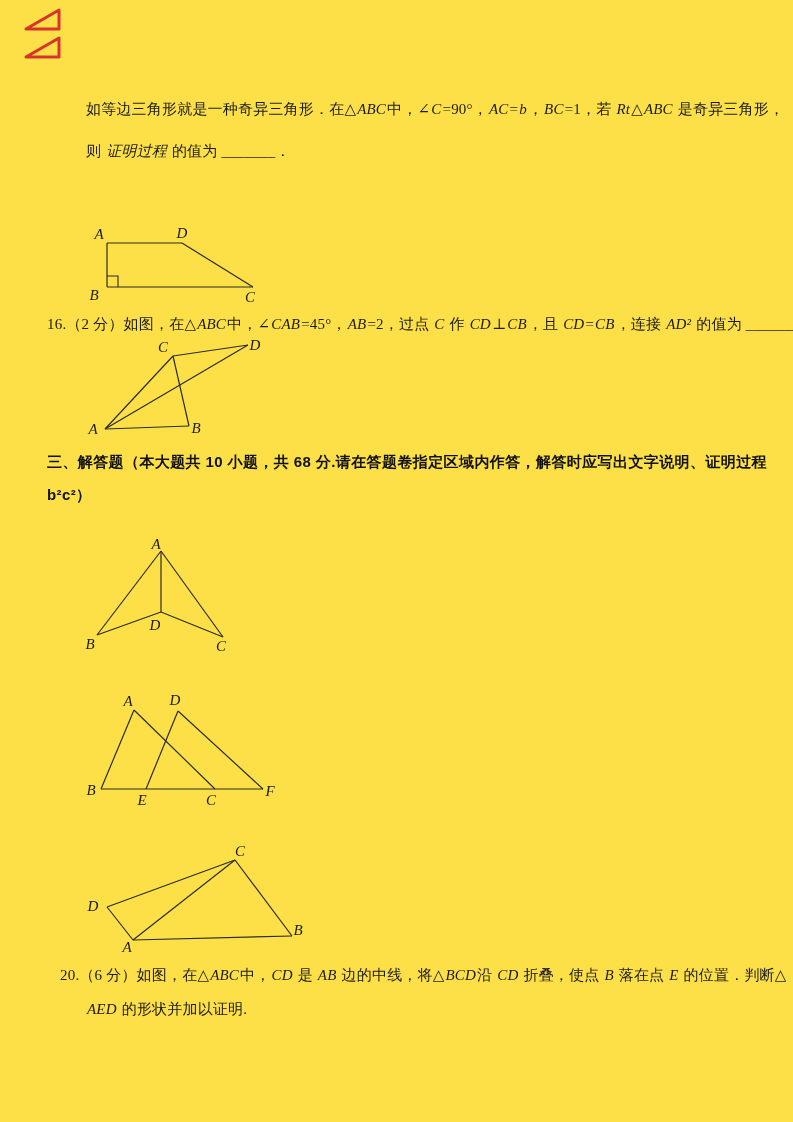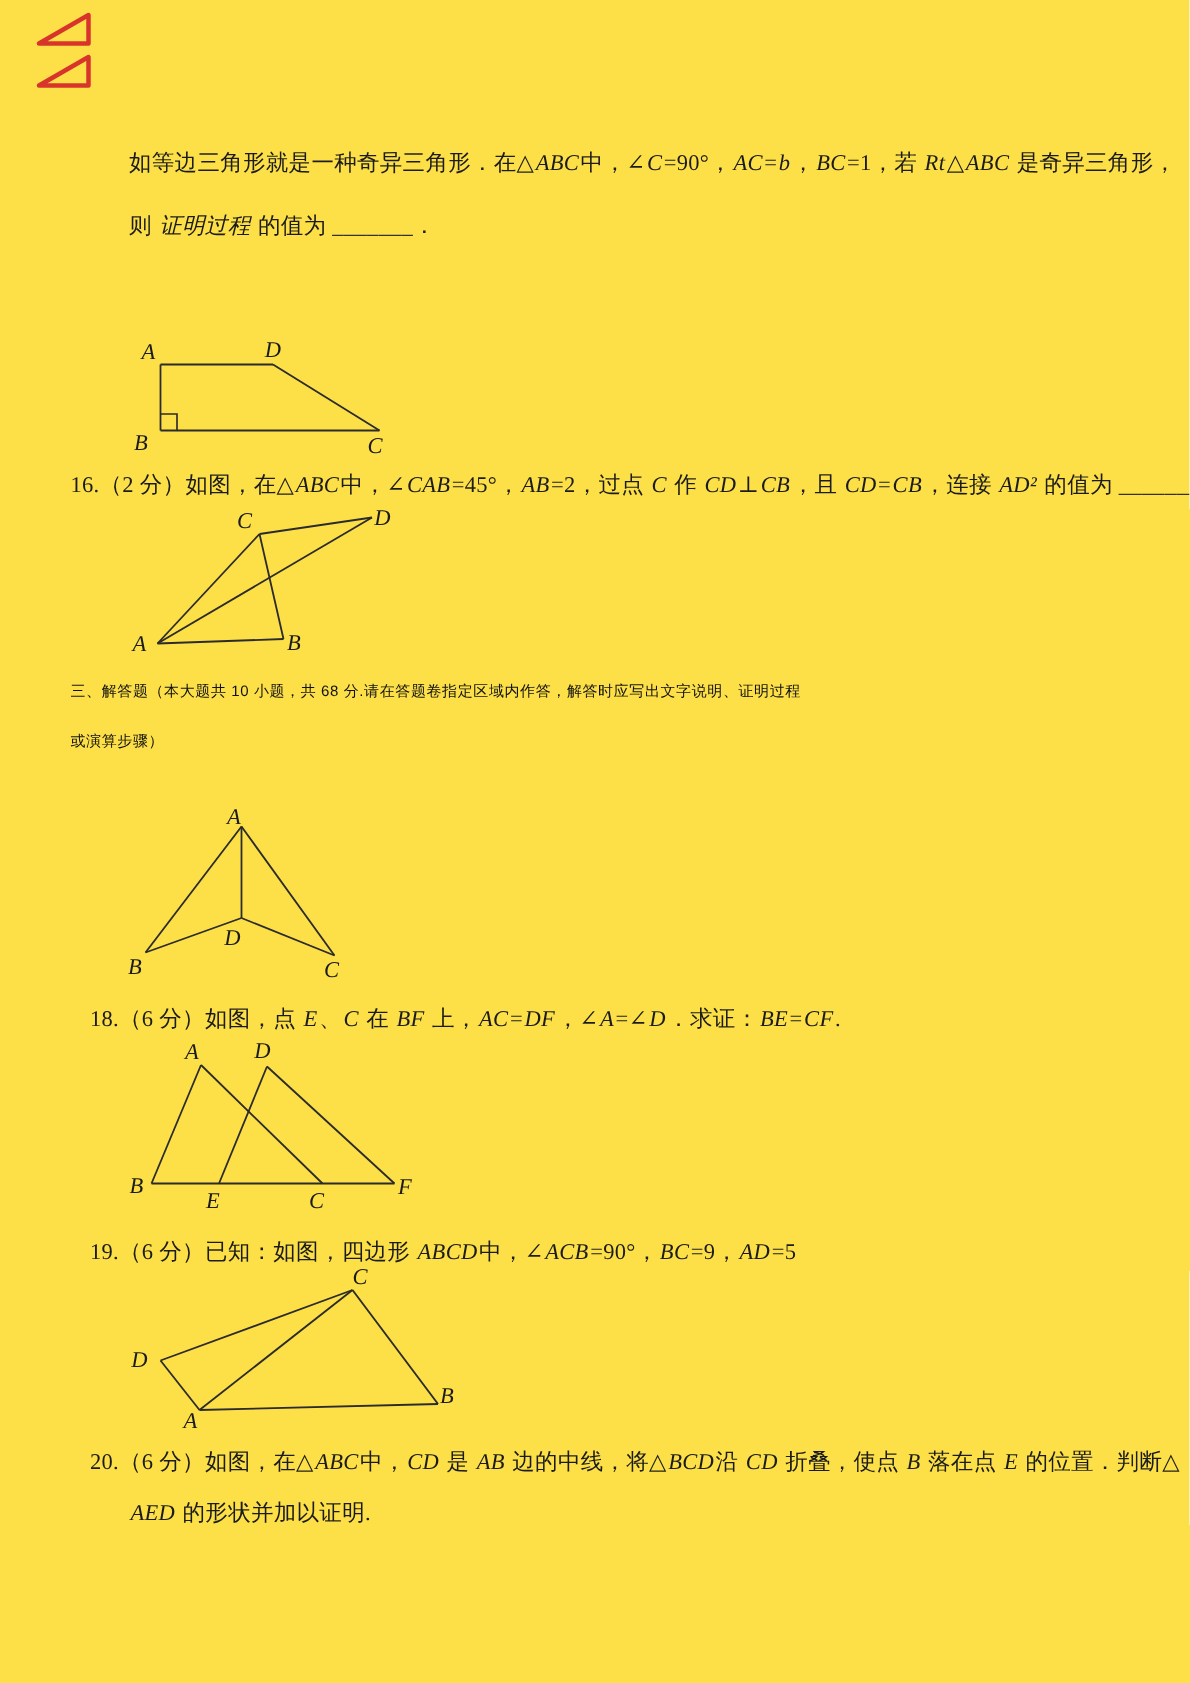--- a/index.html
+++ b/index.html
@@ -1,22 +1,22 @@
 <!DOCTYPE html>
 <html><head>
 <meta charset="utf-8">
 <style>
   html,body{margin:0;padding:0;background:#ffffff;}
   .page{position:relative;width:793px;height:1122px;background:#fde047;overflow:hidden;
         font-family:"Liberation Serif","DejaVu Serif",serif;}
   .tline{position:absolute;margin:0;font-size:15px;line-height:20px;color:#1b1b1b;
          white-space:nowrap;letter-spacing:0.2px;}
   .tline i{font-style:italic;font-family:"Liberation Serif",serif;padding:0 1px;}
-  .sec{font-family:"Liberation Sans","DejaVu Sans",sans-serif;font-weight:400;
-       font-size:10px;letter-spacing:0.4px;color:#111111;}
+  .sec{font-family:"Liberation Sans","DejaVu Sans",sans-serif;font-weight:700;
+       font-size:15px;letter-spacing:0.4px;color:#111111;}
   .fig{position:absolute;overflow:visible;}
   .fig line{stroke:#2b2b2b;stroke-width:1.2;}
   .fig polyline{stroke:#2b2b2b;stroke-width:1.1;fill:none;}
   .fig text{font-style:italic;font-family:"Liberation Serif","DejaVu Serif",serif;
             font-size:15px;fill:#1b1b1b;text-anchor:middle;}
   .marks{position:absolute;left:22px;top:6px;}
   .marks polygon{fill:none;stroke-width:3;stroke-linejoin:round;}
 </style>
 </head>
 <body>
@@ -50,50 +50,48 @@
       <line x1="17" y1="89" x2="160" y2="5"></line>
       <line x1="85" y1="16" x2="101" y2="86"></line>
       <line x1="85" y1="16" x2="160" y2="5"></line>
       <text x="5" y="94">A</text>
       <text x="108" y="93">B</text>
       <text x="75" y="12">C</text>
       <text x="167" y="10">D</text>
     </svg>
 
   <p class="tline sec" style="left:47px;top:452px">三、解答题（本大题共 10 小题，共 68 分.请在答题卷指定区域内作答，解答时应写出文字说明、证明过程</p>
-  <p class="tline sec" style="left:47px;top:485px">或演算步骤）</p>
+  <p class="tline sec" style="left:47px;top:485px">b²c²）</p>
 
   <svg class="fig" width="158" height="114" viewBox="0 0 158 114" style="left: 85px; top: 540px;">
       <line x1="76" y1="11" x2="12" y2="95"></line>
       <line x1="76" y1="11" x2="138" y2="97"></line>
       <line x1="76" y1="11" x2="76" y2="72"></line>
       <line x1="12" y1="95" x2="76" y2="72"></line>
       <line x1="76" y1="72" x2="138" y2="97"></line>
       <text x="71" y="9">A</text>
       <text x="5" y="109">B</text>
       <text x="136" y="111">C</text>
       <text x="70" y="90">D</text>
     </svg>
 
-  <p class="tline" style="left:60px;top:670px">18.（6 分）如图，点 <i>E</i>、<i>C</i> 在 <i>BF</i> 上，<i>AC</i>=<i>DF</i>，∠<i>A</i>=∠<i>D</i>．求证：<i>BE</i>=<i>CF</i>.</p>
   <svg class="fig" width="202" height="110" viewBox="0 0 202 110" style="left: 85px; top: 697px;">
       <line x1="16" y1="92" x2="49" y2="13"></line>
       <line x1="49" y1="13" x2="130" y2="92"></line>
       <line x1="93" y1="14" x2="61" y2="92"></line>
       <line x1="93" y1="14" x2="178" y2="92"></line>
       <line x1="16" y1="92" x2="178" y2="92"></line>
       <text x="43" y="9">A</text>
       <text x="90" y="8">D</text>
       <text x="6" y="98">B</text>
       <text x="57" y="108">E</text>
       <text x="126" y="108">C</text>
       <text x="185" y="99">F</text>
     </svg>
 
-  <p class="tline" style="left:60px;top:825px">19.（6 分）已知：如图，四边形 <i>ABCD</i>中，∠<i>ACB</i>=90°，<i>BC</i>=9，<i>AD</i>=5</p>
   <svg class="fig" width="228" height="106" viewBox="0 0 228 106" style="left: 85px; top: 847px;">
       <line x1="22" y1="60" x2="150" y2="13"></line>
       <line x1="150" y1="13" x2="207" y2="89"></line>
       <line x1="48" y1="93" x2="207" y2="89"></line>
       <line x1="48" y1="93" x2="22" y2="60"></line>
       <line x1="48" y1="93" x2="150" y2="13"></line>
       <text x="155" y="9">C</text>
       <text x="8" y="64">D</text>
       <text x="42" y="105">A</text>
       <text x="213" y="88">B</text>

